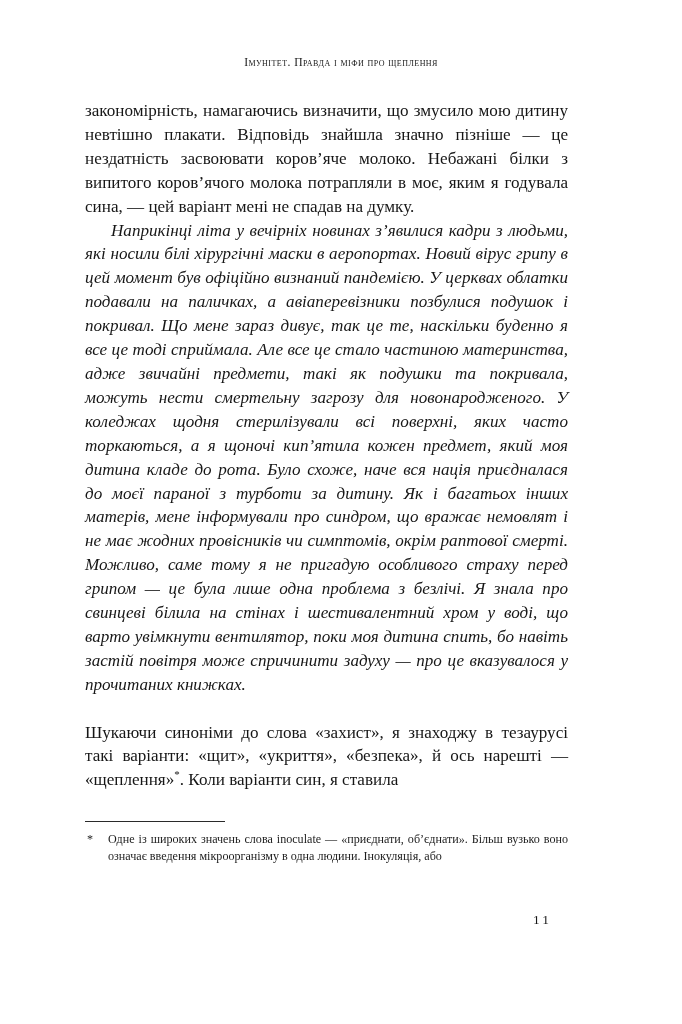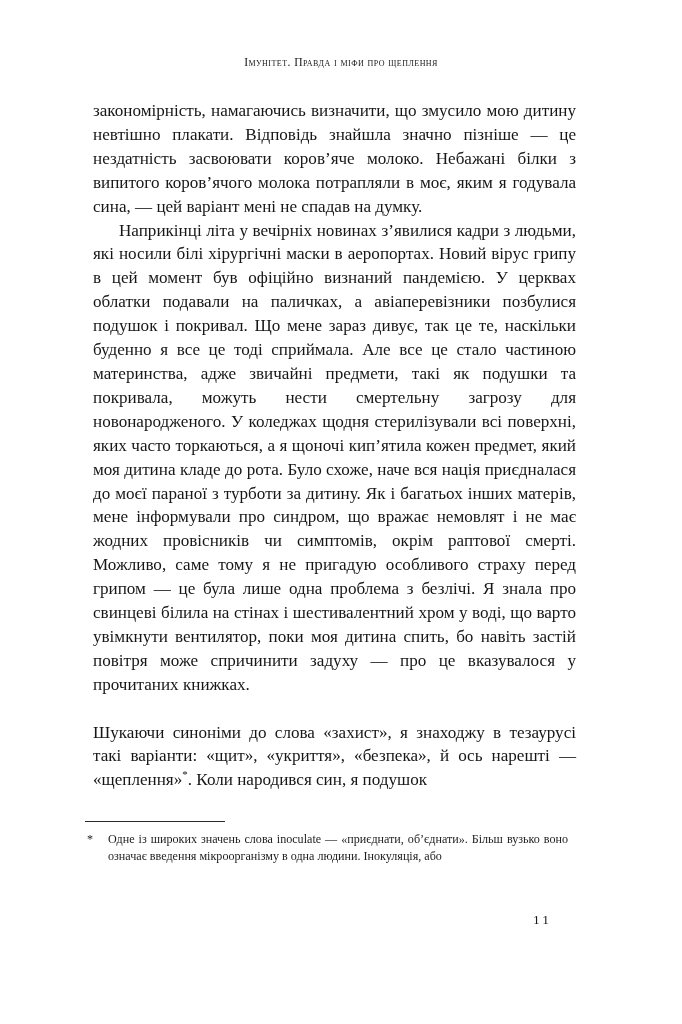--- a/index.html
+++ b/index.html
@@ -29,38 +29,39 @@
     font-size: 11.6px;
     font-variant: small-caps;
     letter-spacing: 0.45px;
     color: #161616;
     white-space: nowrap;
   }
 
   
   .textblock {
     position: absolute;
-    left: 93px;
+    left: 85px;
     top: 99px;
     width: 483px;
   }
 
   .para {
     margin: 0;
     font-size: 17.1px;
     line-height: 23.9px;
     text-align: justify;
     text-justify: inter-word;
     hyphens: manual;
     color: #161616;
     text-indent: 0;
   }
 
   .para.indent {
     text-indent: 26px;
+    font-style: italic;
   }
 
   .para.spaced {
     margin-top: 23.9px;
   }
 
   .para .fnmark {
     font-size: 11px;
     vertical-align: super;
     line-height: 0;
@@ -121,21 +122,21 @@
 <div class="page">
 
   <div class="running-head">Імунітет. Правда і міфи про щеплення</div>
 
   <div class="textblock">
 
     <p class="para">закономірність, намагаючись визначити, що змусило мою дитину невтішно плакати. Відповідь знайшла значно пізніше — це нездатність засвоювати коров’яче молоко. Небажані білки з випитого коров’ячого молока потрапляли в моє, яким я годувала сина, — цей варіант мені не спадав на думку.</p>
 
     <p class="para indent">Наприкінці літа у вечірніх новинах з’явилися кадри з людьми, які носили білі хірургічні маски в аеропортах. Новий вірус грипу в цей момент був офіційно визнаний пандемією. У церквах облатки подавали на паличках, а авіаперевізники позбулися подушок і покривал. Що мене зараз дивує, так це те, наскільки буденно я все це тоді сприймала. Але все це стало частиною материнства, адже звичайні предмети, такі як подушки та покривала, можуть нести смертельну загрозу для новонародженого. У коледжах щодня стерилізували всі поверхні, яких часто торкаються, а я щоночі кип’ятила кожен предмет, який моя дитина кладе до рота. Було схоже, наче вся нація приєдналася до моєї параної з турботи за дитину. Як і багатьох інших матерів, мене інформували про синдром, що вражає немовлят і не має жодних провісників чи симптомів, окрім раптової смерті. Можливо, саме тому я не пригадую особливого страху перед грипом — це була лише одна проблема з безлічі. Я знала про свинцеві білила на стінах і шестивалентний хром у воді, що варто увімкнути вентилятор, поки моя дитина спить, бо навіть застій повітря може спричинити задуху — про це вказувалося у прочитаних книжках.</p>
 
-    <p class="para spaced"><span>Шукаючи синоніми до слова «захист», я знаходжу в тезаурусі такі варіанти: «щит», «укриття», «безпека», й ось нарешті — «щеплення»</span><span class="fnmark">*</span><span>. Коли народився син, я подушок</span></p>
+    <p class="para spaced"><span>Шукаючи синоніми до слова «захист», я знаходжу в тезаурусі такі варіанти: «щит», «укриття», «безпека», й ось нарешті — «щеплення»</span><span class="fnmark">*</span><span>. Коли варіанти син, я ставила</span></p>
 
   </div>
 
   <div class="footnote-zone">
     <div class="footnote-rule"></div>
     <p class="footnote"><span class="fn-sym">*</span><span>Одне із широких значень слова inoculate — «приєднати, об’єднати». Більш вузько воно означає введення мікроорганізму в одна людини. Інокуляція, або</span></p>
   </div>
 
   <div class="folio">11</div>
 

